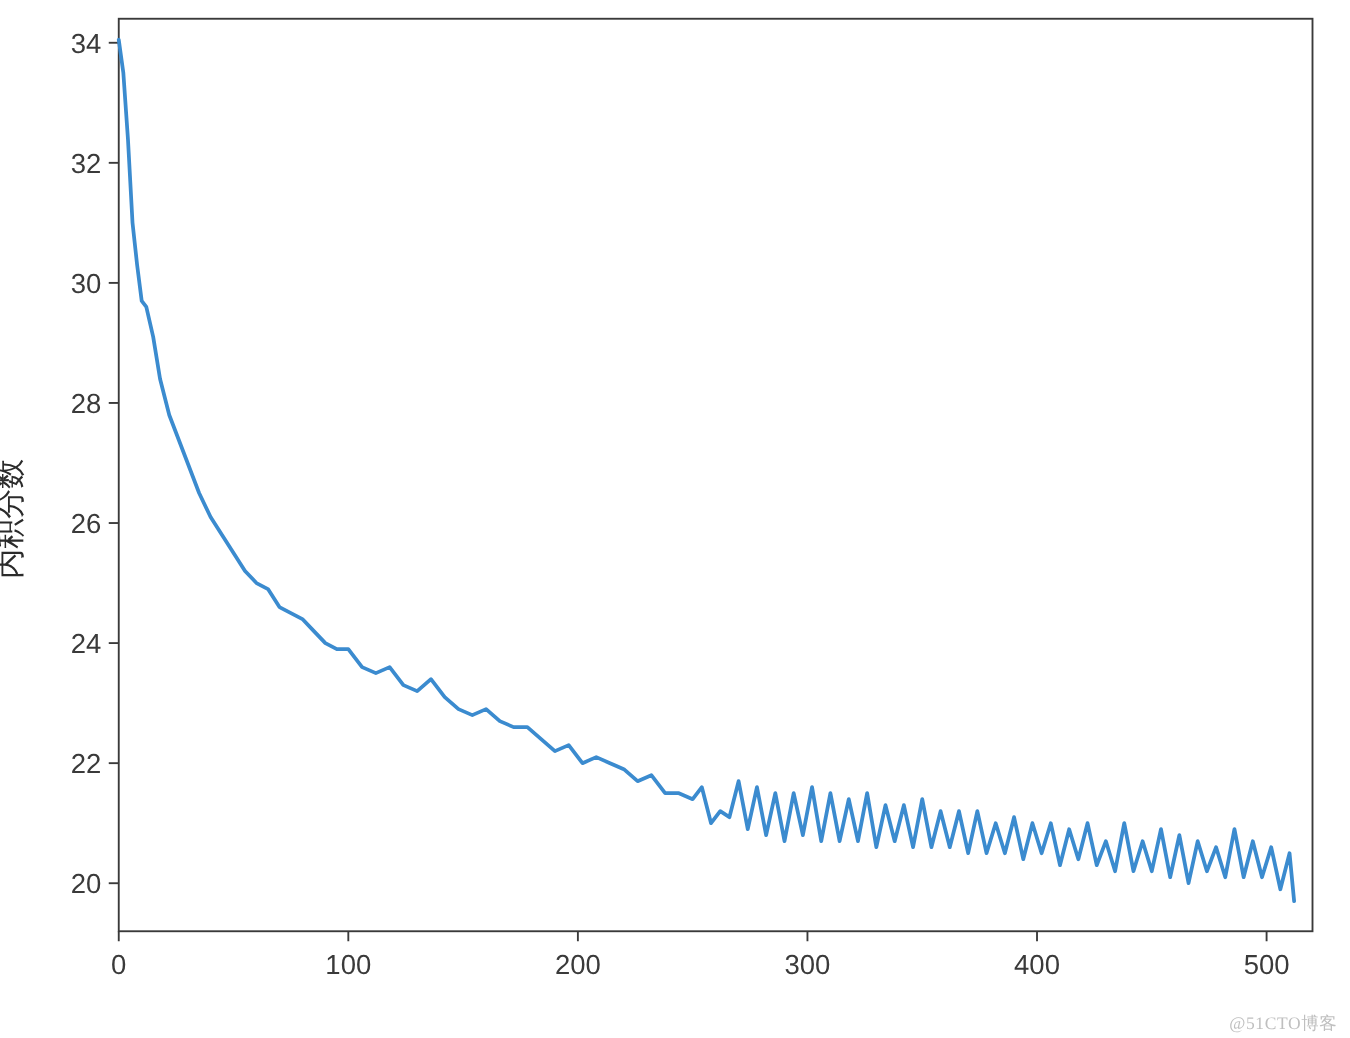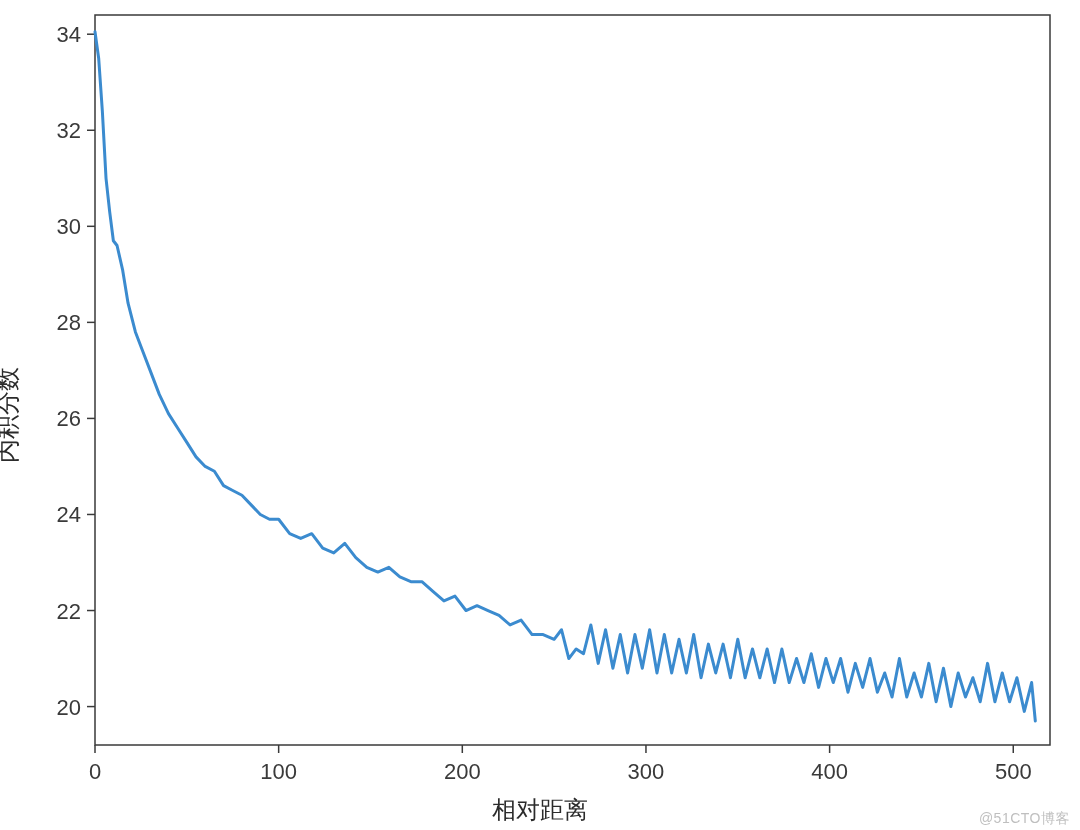--- a/index.html
+++ b/index.html
@@ -41,20 +41,21 @@
   .tick-label { font-size: 22px; fill: #3a3a3a; }
   .series { fill: none; stroke: #3b8bcf; stroke-width: 3; stroke-linejoin: round; stroke-linecap: round; }
   .watermark {
     position: absolute;
     right: 10px;
     bottom: 2px;
     font-size: 14px;
     color: #bfbfbf;
     letter-spacing: 0.5px;
     user-select: none;
+    font-family: Liberation Serif, serif;
   }
 </style>
 </head>
 <body>
 
 <div class="plot-wrap">
   <div class="ylabel">内积分数</div>
 
   <svg id="chart-svg" width="1080" height="830">
       <rect x="95" y="15" width="955" height="730" class="axis-line"></rect>
@@ -82,16 +83,15 @@
       <text x="81" y="330.36842105263156" text-anchor="end" class="tick-label">28</text>
       <line x1="87" y1="226.31578947368416" x2="95" y2="226.31578947368416" class="tick-line"></line>
       <text x="81" y="234.31578947368416" text-anchor="end" class="tick-label">30</text>
       <line x1="87" y1="130.26315789473676" x2="95" y2="130.26315789473676" class="tick-line"></line>
       <text x="81" y="138.26315789473676" text-anchor="end" class="tick-label">32</text>
       <line x1="87" y1="34.210526315789366" x2="95" y2="34.210526315789366" class="tick-line"></line>
       <text x="81" y="42.210526315789366" text-anchor="end" class="tick-label">34</text>
       <path d="M95.00 31.81 L98.67 58.22 L102.35 111.05 L106.02 178.29 L109.69 211.91 L113.37 240.72 L117.04 245.53 L122.55 269.54 L128.06 303.16 L135.40 331.97 L142.75 351.18 L150.10 370.39 L159.28 394.41 L168.46 413.62 L177.64 428.03 L186.83 442.43 L196.01 456.84 L205.19 466.45 L214.38 471.25 L223.56 485.66 L232.74 490.46 L241.92 495.26 L251.11 504.87 L260.29 514.47 L269.47 519.28 L278.65 519.28 L289.67 533.68 L300.69 538.49 L311.71 533.68 L322.73 548.09 L333.75 552.89 L344.77 543.29 L355.79 557.70 L366.81 567.30 L377.83 572.11 L388.85 567.30 L399.87 576.91 L410.88 581.71 L421.90 581.71 L432.92 591.32 L443.94 600.92 L454.96 596.12 L465.98 610.53 L477.00 605.72 L488.02 610.53 L499.04 615.33 L510.06 624.93 L521.08 620.13 L532.10 634.54 L543.12 634.54 L554.13 639.34 L561.48 629.74 L568.83 658.55 L576.17 648.95 L583.52 653.75 L590.87 624.93 L598.21 663.36 L605.56 629.74 L612.90 668.16 L620.25 634.54 L627.60 672.96 L634.94 634.54 L642.29 668.16 L649.63 629.74 L656.98 672.96 L664.33 634.54 L671.67 672.96 L679.02 639.34 L686.37 672.96 L693.71 634.54 L701.06 677.76 L708.40 644.14 L715.75 672.96 L723.10 644.14 L730.44 677.76 L737.79 639.34 L745.13 677.76 L752.48 648.95 L759.83 677.76 L767.17 648.95 L774.52 682.57 L781.87 648.95 L789.21 682.57 L796.56 658.55 L803.90 682.57 L811.25 653.75 L818.60 687.37 L825.94 658.55 L833.29 682.57 L840.63 658.55 L847.98 692.17 L855.33 663.36 L862.67 687.37 L870.02 658.55 L877.37 692.17 L884.71 672.96 L892.06 696.97 L899.40 658.55 L906.75 696.97 L914.10 672.96 L921.44 696.97 L928.79 663.36 L936.13 701.78 L943.48 668.16 L950.83 706.58 L958.17 672.96 L965.52 696.97 L972.87 677.76 L980.21 701.78 L987.56 663.36 L994.90 701.78 L1002.25 672.96 L1009.60 701.78 L1016.94 677.76 L1024.29 711.38 L1031.63 682.57 L1035.31 720.99 " class="series" stroke="#3b8bcf"></path>
     </svg>
 
-  <div class="xlabel">相对距离</div>
 
   <div class="watermark">@51CTO博客</div>
 </div>
 
 </body></html>

